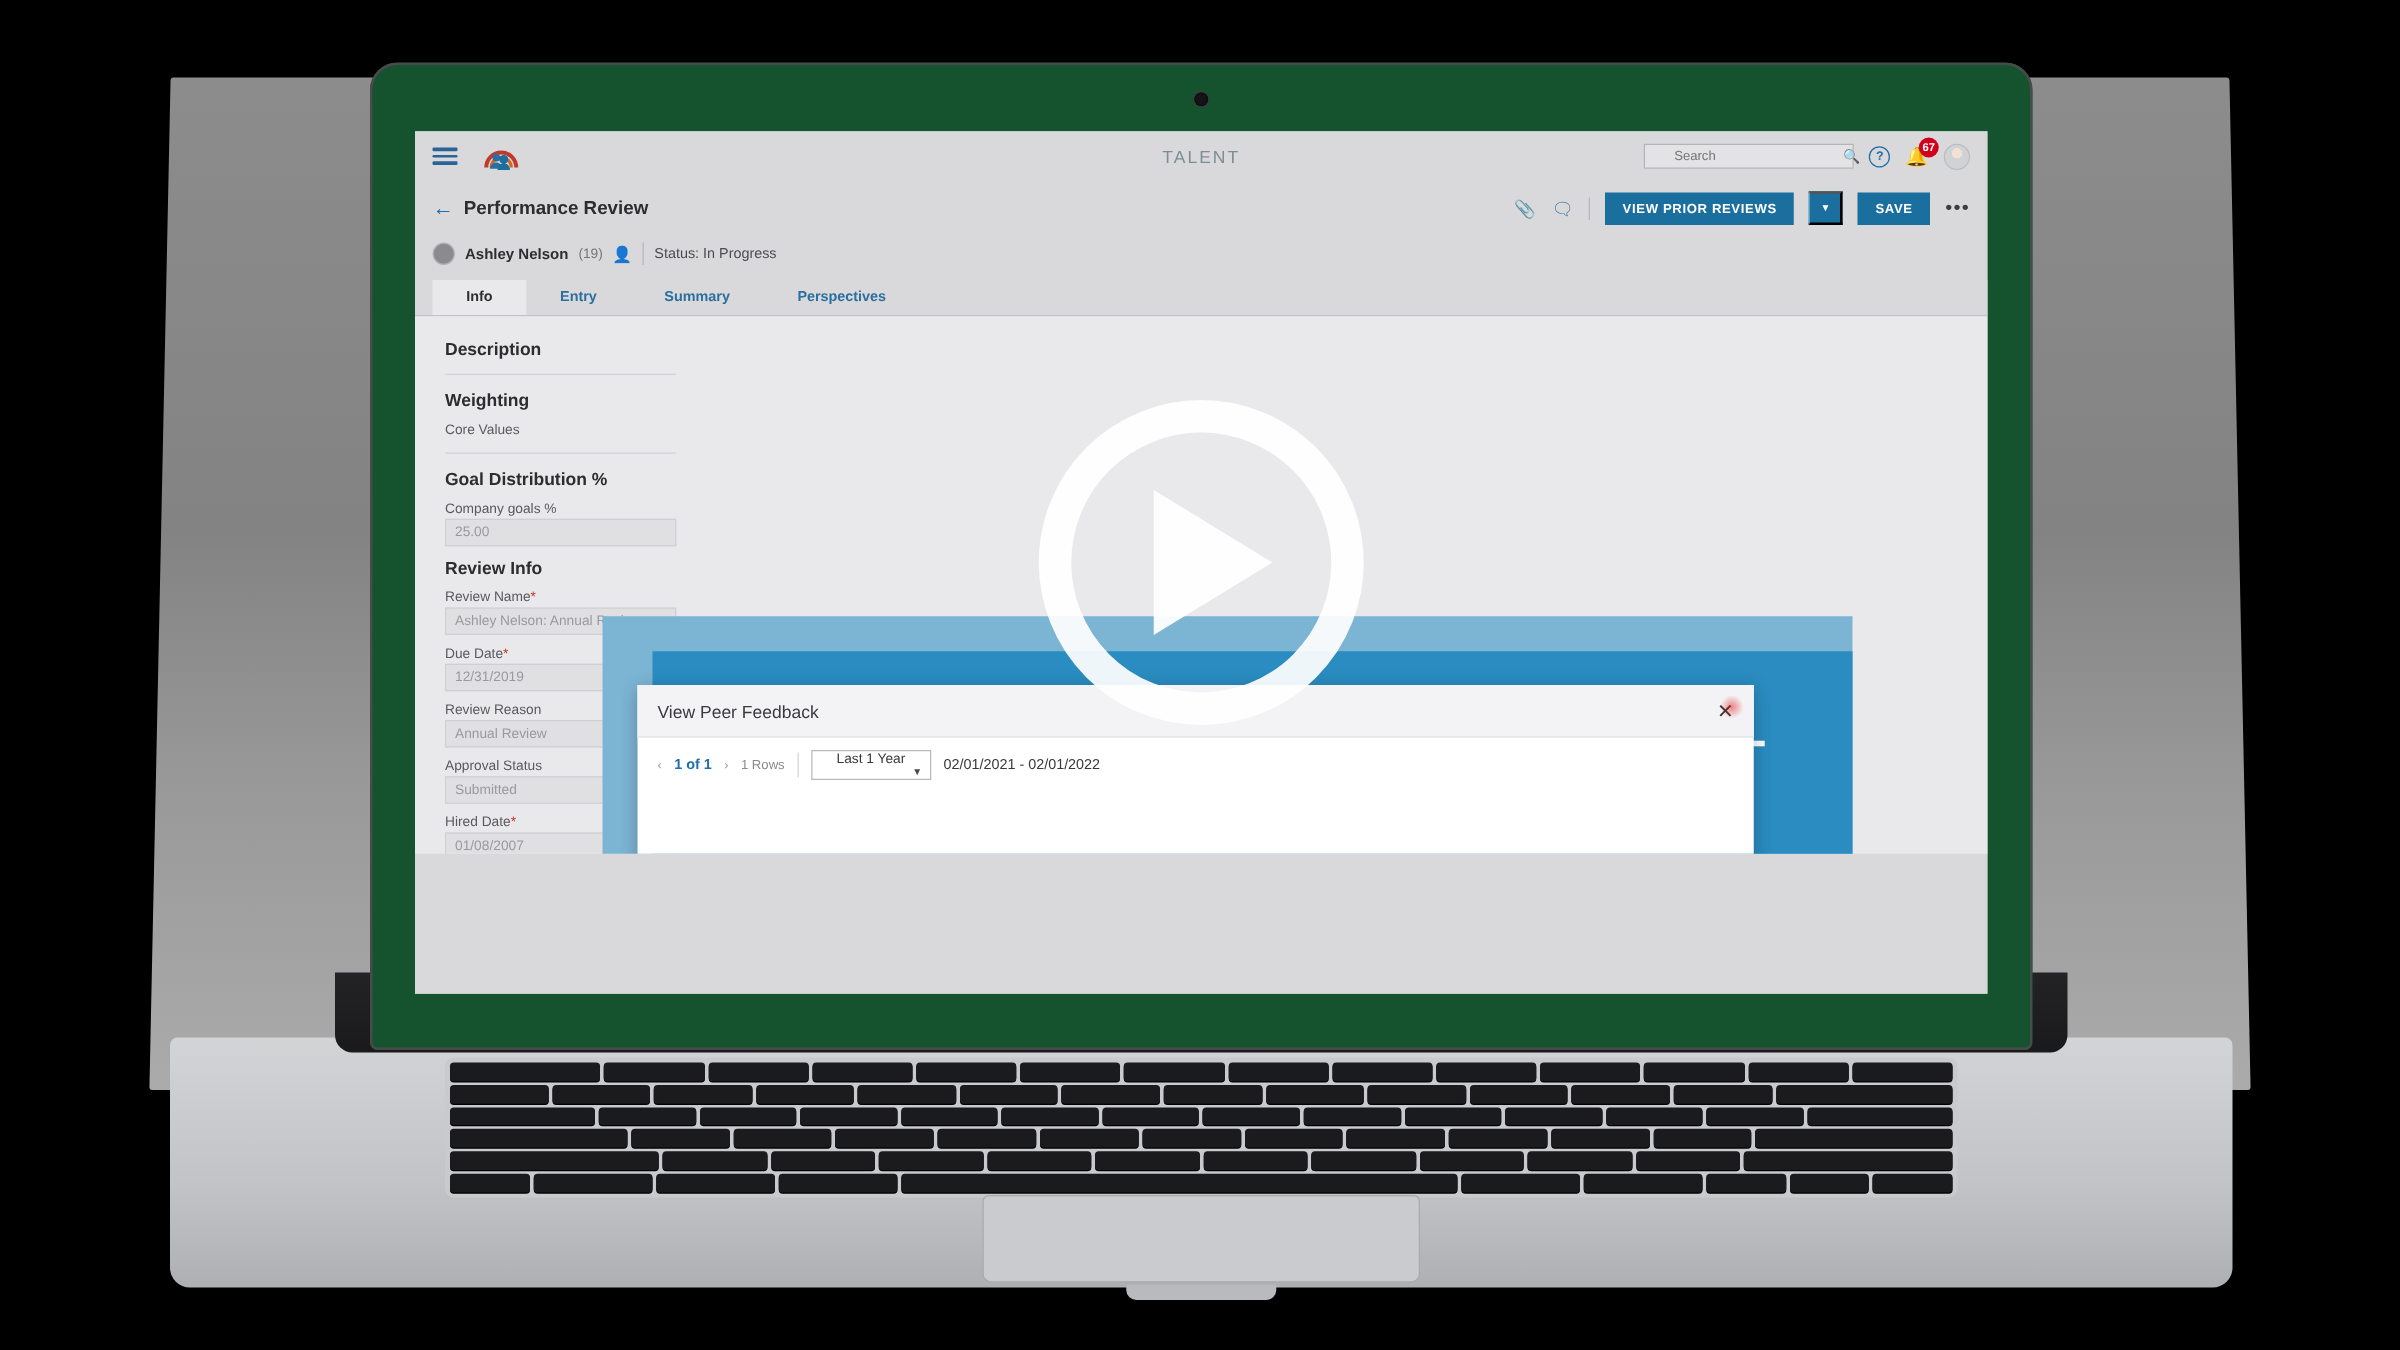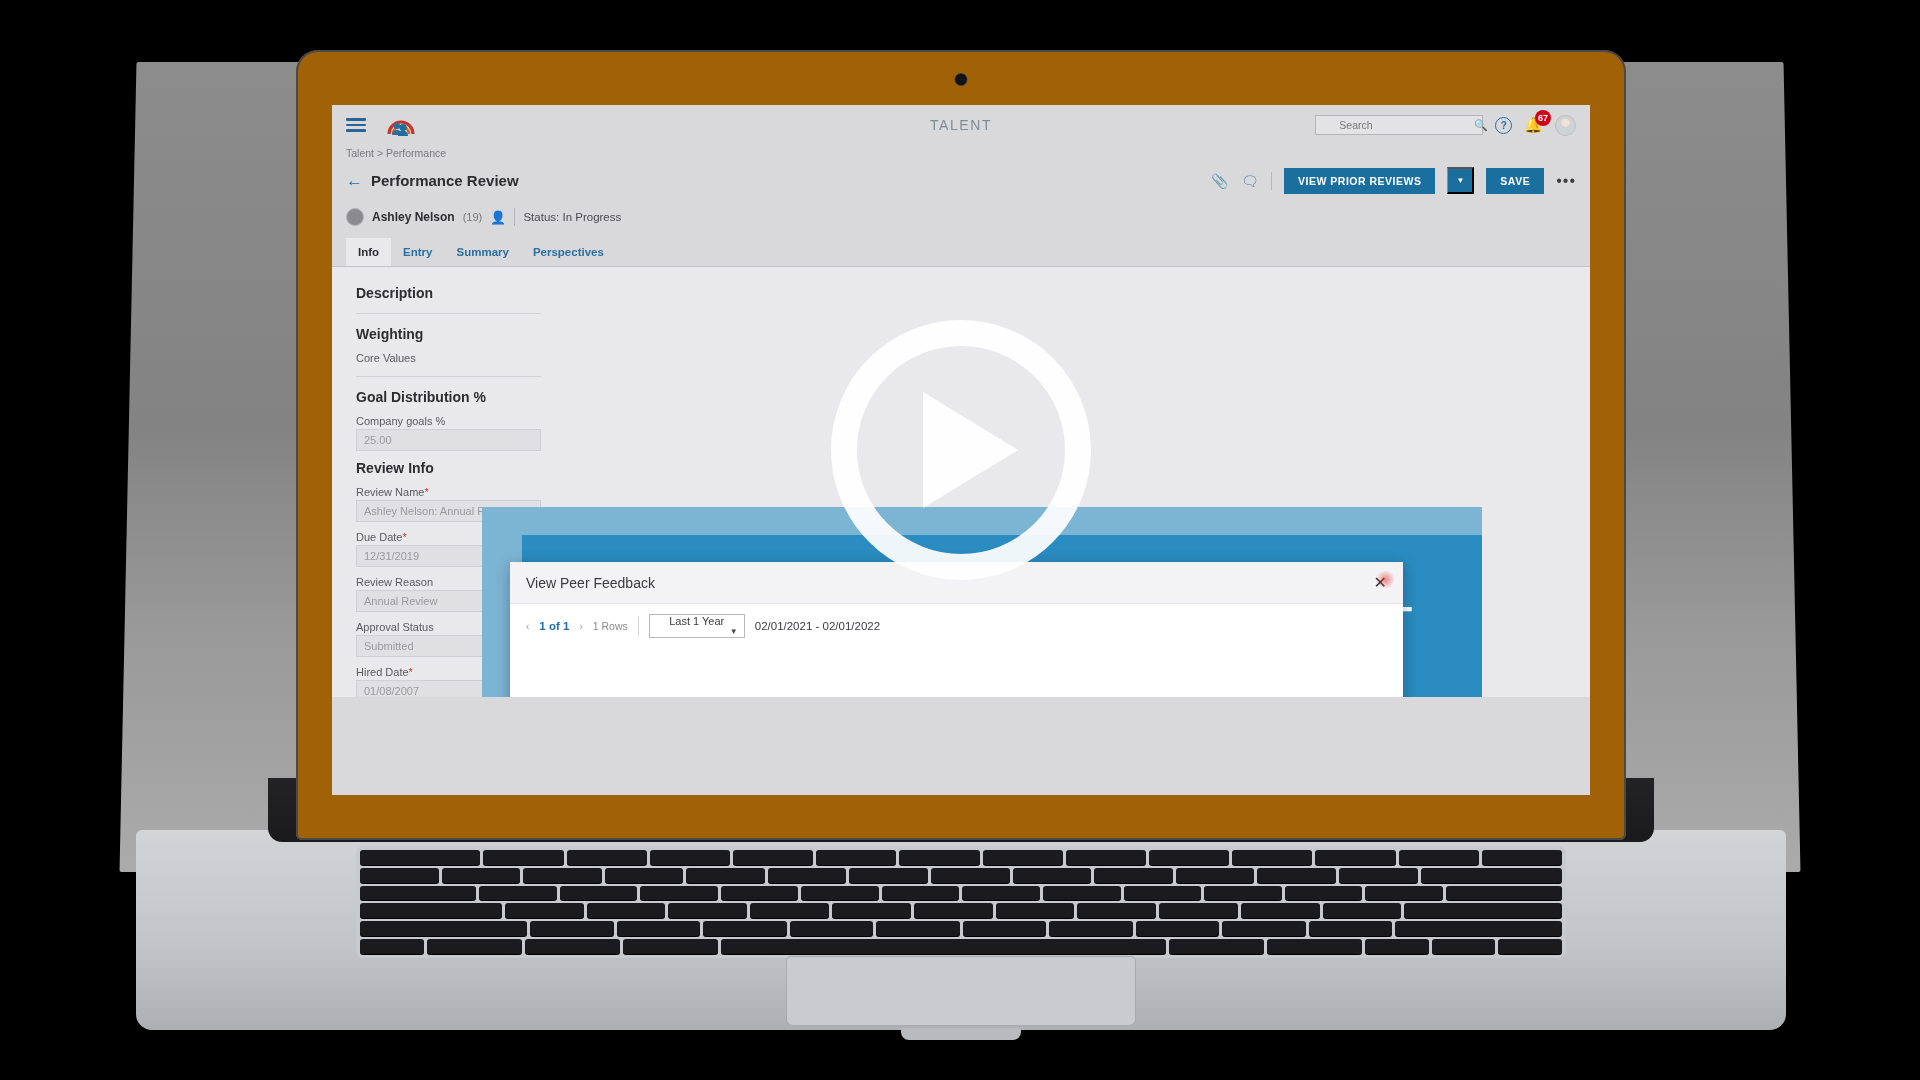--- a/index.html
+++ b/index.html
@@ -18,21 +18,21 @@
     opacity: .85;
   }
   #shadow-left  { left: 128px; top: 62px;  width: 182px; height: 810px; transform: skewX(-1.2deg); border-radius: 2px;}
   #shadow-right { left: 1610px; top: 62px; width: 182px; height: 810px; transform: skewX(1.2deg); border-radius: 2px;}
 
   
   #laptop { position: absolute; left: 296px; top: 50px; width: 1330px; height: 980px; }
 
   #laptop-lid {
     position: absolute; left: 0; top: 0; width: 1330px; height: 790px;
-    background: #a16207;
+    background: #14532d;
     border-radius: 22px 22px 6px 6px;
     box-shadow: inset 0 0 0 2px #4a4a4d;
   }
   #laptop-camera {
     position: absolute; left: 50%; top: 24px; transform: translateX(-50%);
     width: 11px; height: 11px; border-radius: 50%;
     background: #151517; box-shadow: inset 0 0 2px #000, 0 0 0 1px #3d3d40;
   }
   #laptop-screen {
     position: absolute; left: 36px; top: 55px; width: 1258px; height: 690px;
@@ -124,21 +124,21 @@
 
   #user-row { display: flex; align-items: center; gap: 8px; padding: 4px 14px 12px; }
   #emp-avatar { width: 18px; height: 18px; border-radius: 50%; background: #8b8b8f;
     border: 1px solid #b3b3b6; }
   #emp-name { font-size: 12px; font-weight: bold; color: #2d2d30; }
   #emp-id { font-size: 11px; color: #777; }
   #emp-switch-icon { color: #2a7fb5; font-size: 13px; }
   #status-text { font-size: 11.5px; color: #4c4c50; }
 
   #tabs { display: flex; gap: 0; padding: 0 14px; border-bottom: 1px solid #c3c3c7; background: #d9d9dc;}
-  .tab { padding: 8px 12px; font-size: 11.5px; font-weight: bold; color: #2a6fa0; cursor: pointer; }
+  .tab { padding: 8px 27px; font-size: 11.5px; font-weight: bold; color: #2a6fa0; cursor: pointer; }
   .tab.active { color: #2d2d30; background: #e9e9ec; }
 
   #content { position: relative; background: #e9e9ec; height: 430px; padding: 18px 24px; overflow: hidden;}
   .sec-title { font-size: 14px; font-weight: bold; color: #2d2d30; margin-bottom: 10px; }
   .hr { height: 1px; background: #d2d2d6; margin: 12px 0; }
   .fld-label { font-size: 11px; color: #5a5a5e; margin-bottom: 2px; }
   .req { color: #c0392b; }
   .fld-input {
     background: #e0e0e3; border: 1px solid #d0d0d4; height: 22px;
     display: flex; align-items: center; padding: 0 7px;
@@ -334,21 +334,20 @@
               </div>
               <div id="help-icon">?</div>
               <div id="bell-wrap">
                 <span id="bell-icon">🔔</span>
                 <span id="bell-badge">67</span>
               </div>
               <div id="user-avatar"></div>
             </div>
           </div>
 
-          <div id="breadcrumb">Talent &gt; Performance</div>
 
           <div id="page-head">
             <span id="back-arrow">←</span>
             <span id="page-title">Performance Review</span>
             <div id="head-actions">
               <span class="ic-btn">📎</span>
               <span class="ic-btn">🗨</span>
               <span class="vline"></span>
               <button class="btn-primary">VIEW PRIOR REVIEWS</button>
               <button class="btn-split">▼</button>

